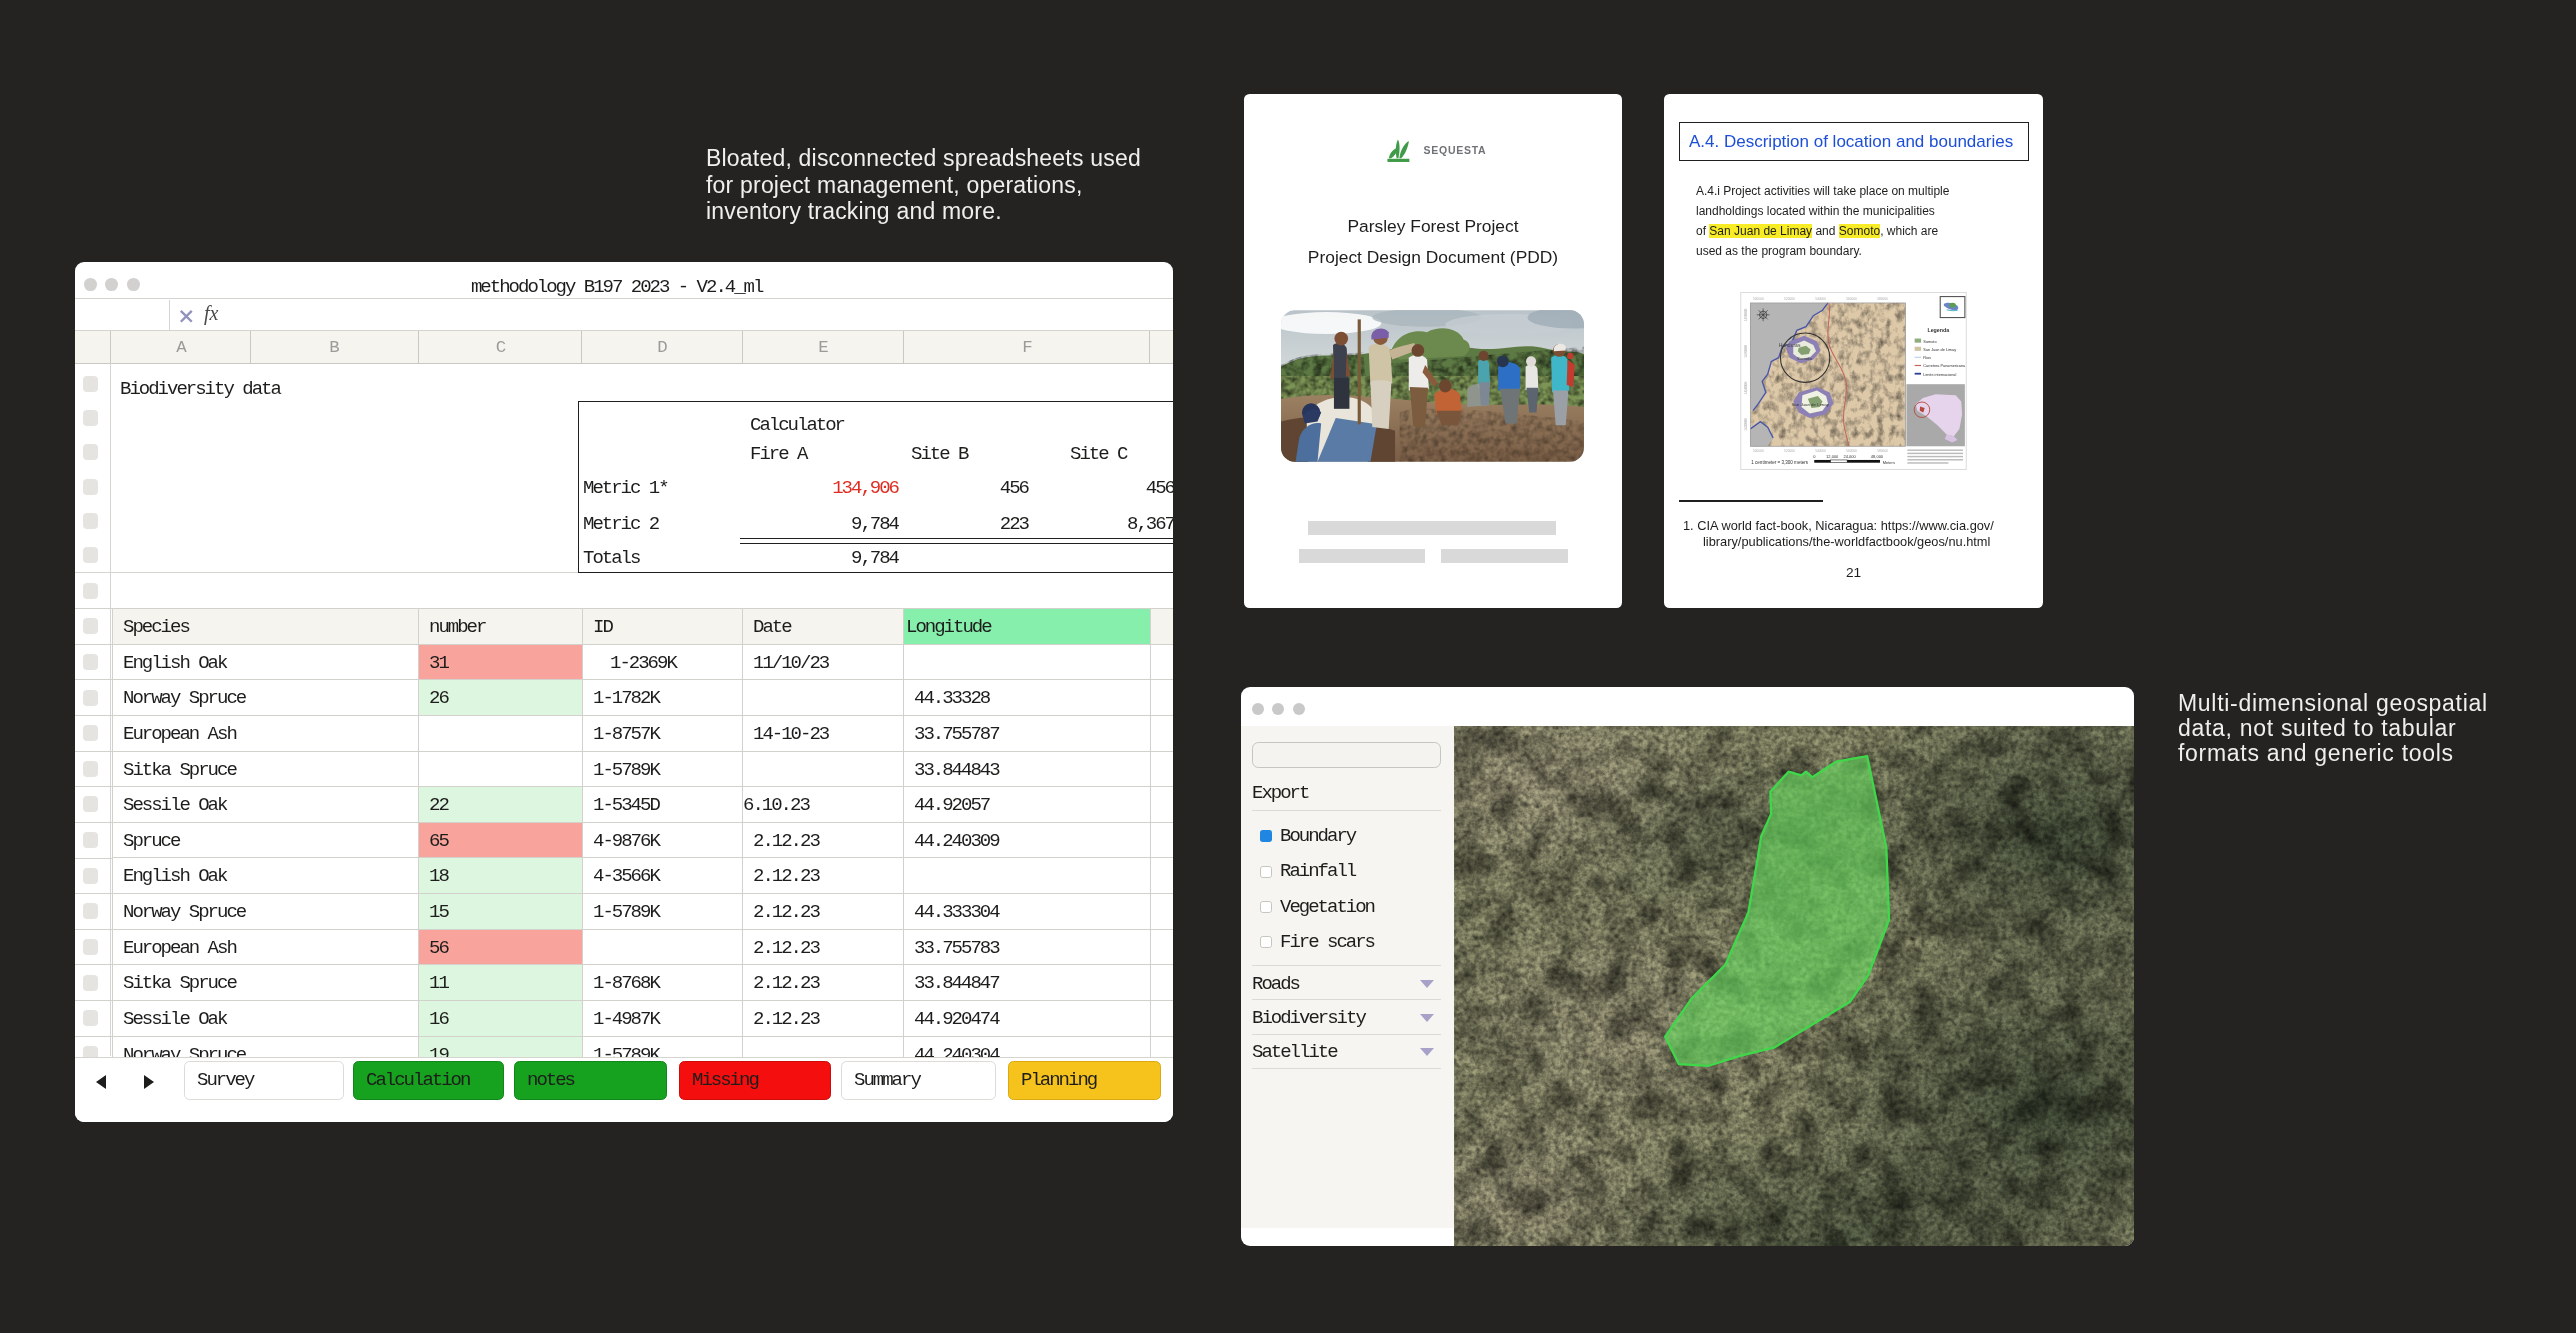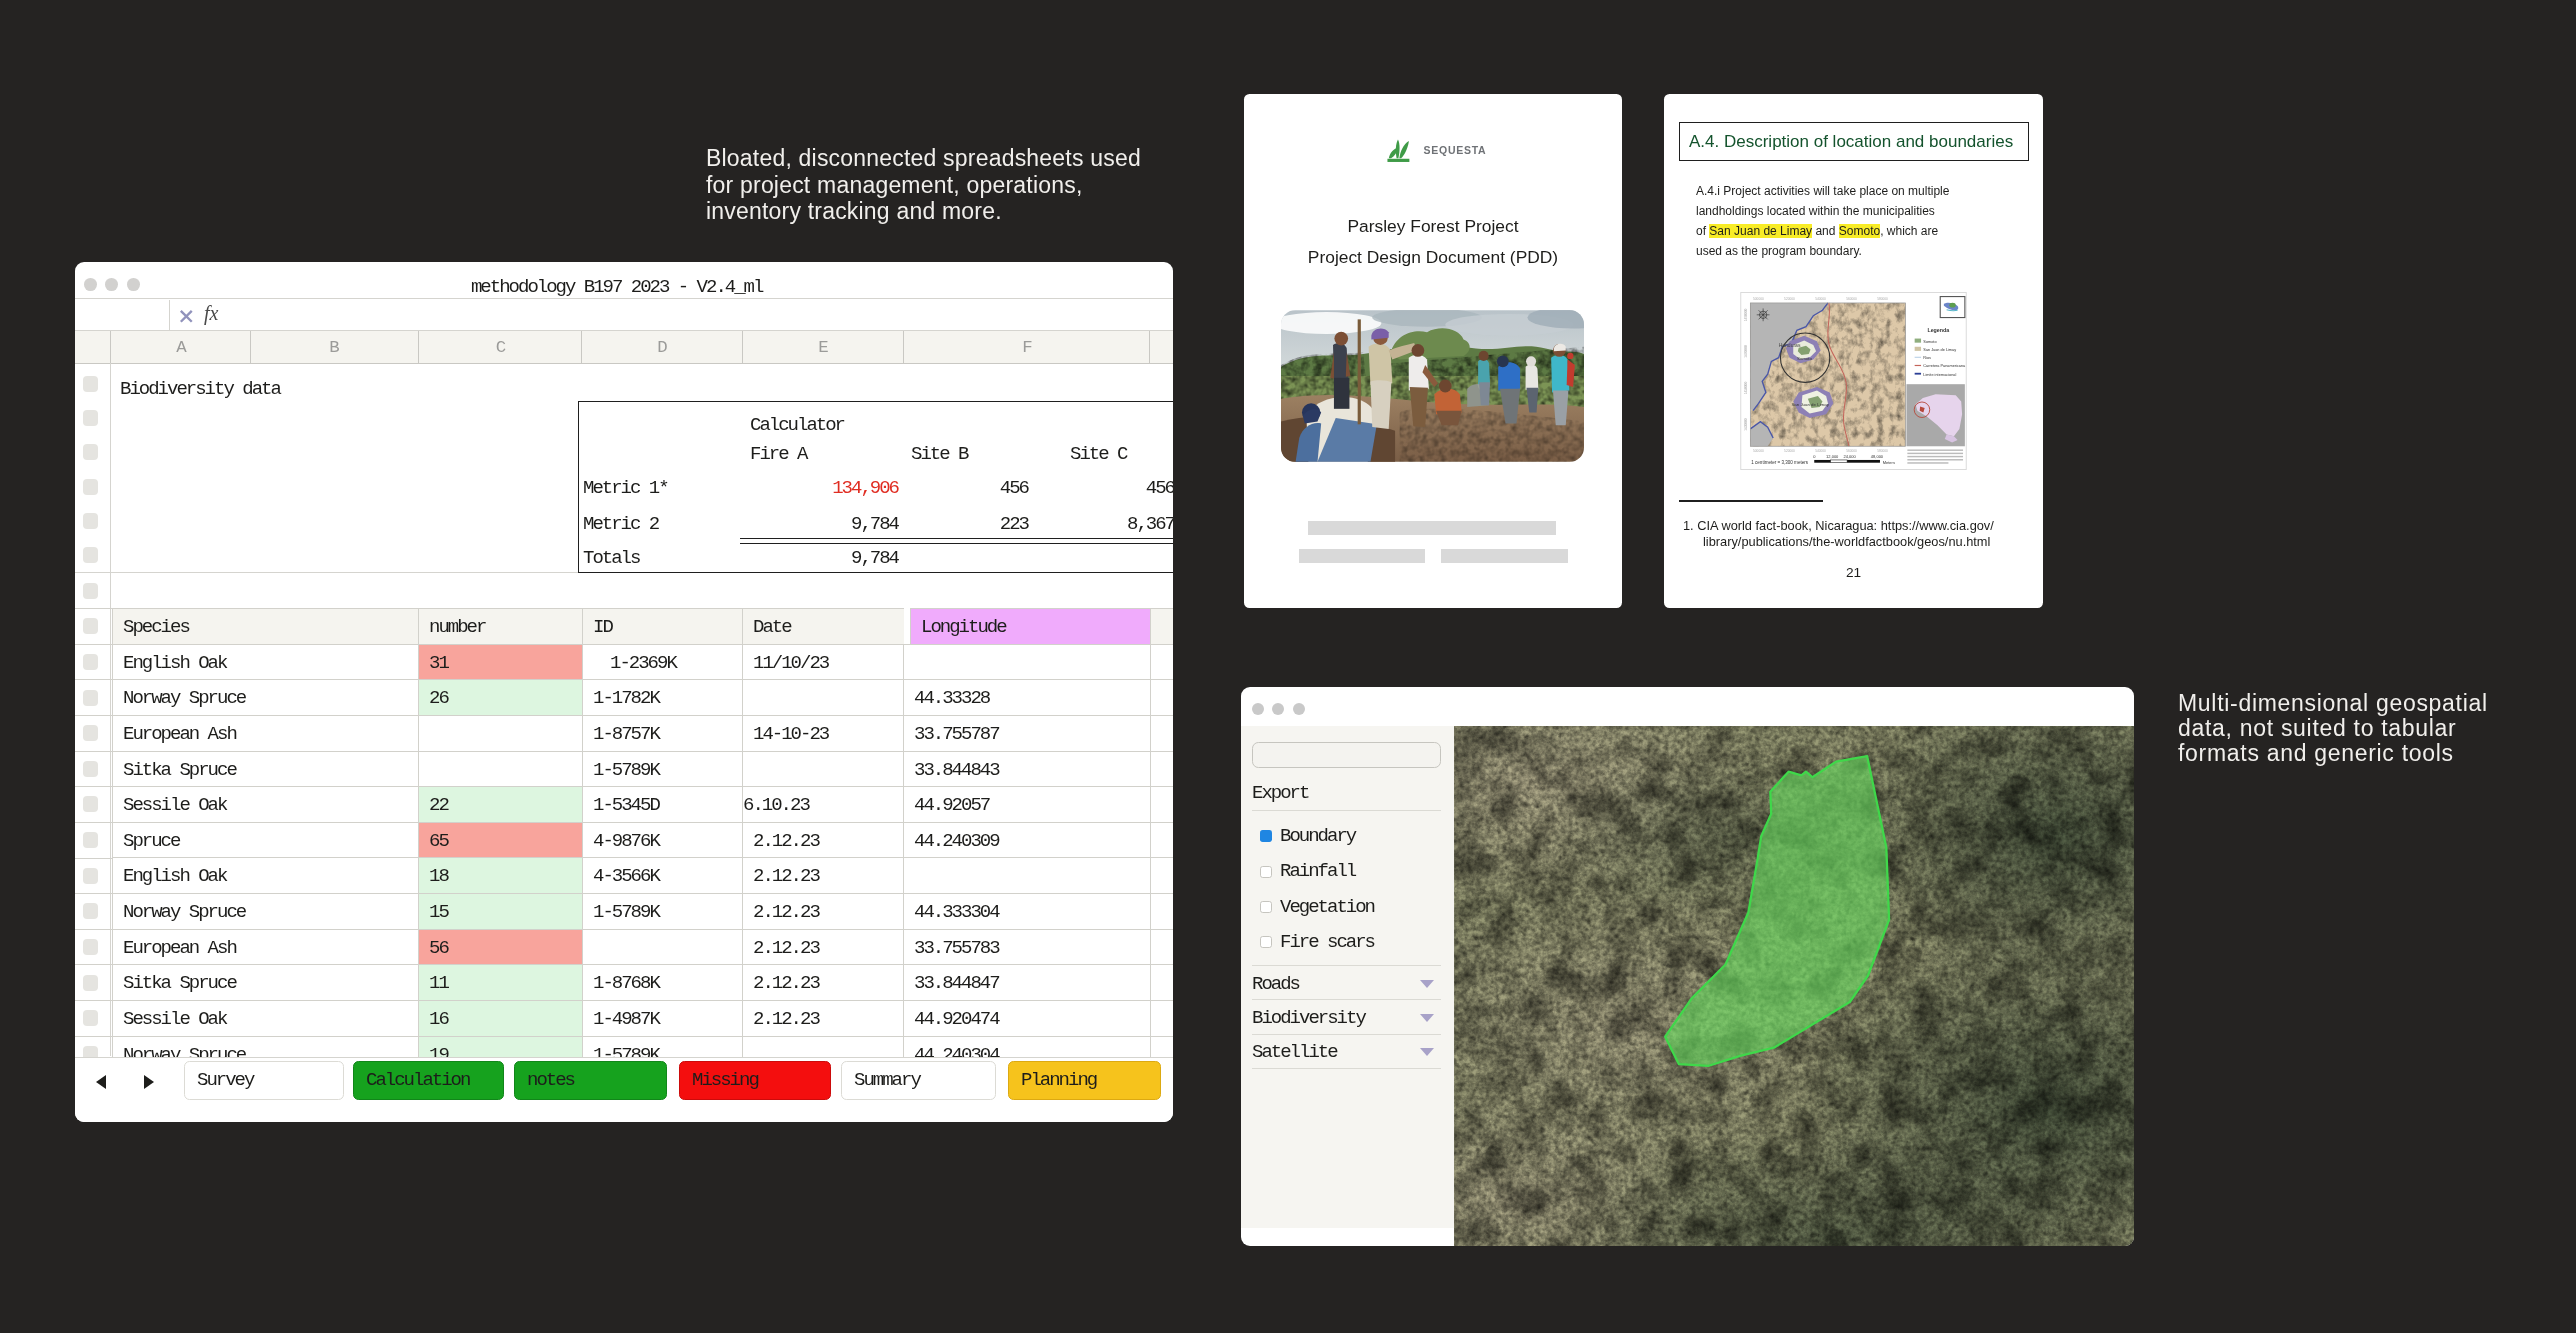--- a/index.html
+++ b/index.html
@@ -91,21 +91,21 @@
     <div class="abs" style="left:665px;top:276px;width:585px;height:5.5px;border-top:1.8px solid #1f1f1f;border-bottom:1.8px solid #1f1f1f;"></div>
     <div class="abs m" style="left:508px;top:286px;line-height:20px;">Totals</div>
     <div class="abs m" style="left:640px;top:286px;width:183px;line-height:20px;text-align:right;">9,784</div>
 
     <div id="speciesTable">
     <div class="abs" style="left:37px;top:346px;width:1061px;height:449px;overflow:hidden;">
     <div class="abs m" style="left:0px;top:0px;width:307px;height:37px;line-height:36px;padding-left:10px;background:#f5f4ef;border:0.9px solid #d2d1cb;border-right:none;border-bottom:none;">Species</div>
     <div class="abs m" style="left:306px;top:0px;width:164px;height:37px;line-height:36px;padding-left:10px;background:#f5f4ef;border:0.9px solid #d2d1cb;border-right:none;border-bottom:none;">number</div>
     <div class="abs m" style="left:470px;top:0px;width:162px;height:37px;line-height:36px;padding-left:10px;background:#f5f4ef;border:0.9px solid #d2d1cb;border-right:none;border-bottom:none;">ID</div>
     <div class="abs m" style="left:630px;top:0px;width:162px;height:37px;line-height:36px;padding-left:10px;background:#f5f4ef;border:0.9px solid #d2d1cb;border-right:none;border-bottom:none;">Date</div>
-    <div class="abs m" style="left:791px;top:0px;width:248px;height:37px;line-height:36px;padding-left:10px;background:#f0abfc;border:0.9px solid #d2d1cb;border-right:none;border-bottom:none;margin-left:7px;">Longitude</div>
+    <div class="abs m" style="left:791px;top:0px;width:248px;height:37px;line-height:36px;padding-left:2px;background:#86efac;border:0.9px solid #d2d1cb;border-right:none;border-bottom:none;">Longitude</div>
     <div class="abs m" style="left:1038px;top:0px;width:25px;height:37px;line-height:36px;padding-left:10px;background:#f5f4ef;border:0.9px solid #d2d1cb;border-right:none;border-bottom:none;"></div>
 
     <div class="abs m" style="left:0px;top:36px;width:307px;height:37px;line-height:36px;padding-left:10px;background:#fff;border:0.9px solid #d2d1cb;border-right:none;border-bottom:none;">English Oak</div>
     <div class="abs m" style="left:306px;top:36px;width:164px;height:37px;line-height:36px;padding-left:10px;background:#f8a49c;border:0.9px solid #d2d1cb;border-right:none;border-bottom:none;">31</div>
     <div class="abs m" style="left:470px;top:36px;width:162px;height:37px;line-height:36px;padding-left:27px;background:#fff;border:0.9px solid #d2d1cb;border-right:none;border-bottom:none;">1-2369K</div>
     <div class="abs m" style="left:630px;top:36px;width:162px;height:37px;line-height:36px;padding-left:10px;background:#fff;border:0.9px solid #d2d1cb;border-right:none;border-bottom:none;">11/10/23</div>
     <div class="abs m" style="left:791px;top:36px;width:248px;height:37px;line-height:36px;padding-left:10px;background:#fff;border:0.9px solid #d2d1cb;border-right:none;border-bottom:none;"></div>
     <div class="abs m" style="left:1038px;top:36px;width:25px;height:37px;line-height:36px;padding-left:10px;background:#fff;border:0.9px solid #d2d1cb;border-right:none;border-bottom:none;"></div>
 
     <div class="abs m" style="left:0px;top:71px;width:307px;height:37px;line-height:36px;padding-left:10px;background:#fff;border:0.9px solid #d2d1cb;border-right:none;border-bottom:none;">Norway Spruce</div>
@@ -309,21 +309,21 @@
         <path d="M314 54 L322 60 L320 84 L313 82 Z" fill="#c23b2e"></path>
       </g>
     </svg></div>
     <div class="abs" style="left:64px;top:427px;width:248px;height:13.7px;background:#d9d9d9;"></div>
     <div class="abs" style="left:55px;top:455px;width:126px;height:13.7px;background:#d9d9d9;"></div>
     <div class="abs" style="left:197px;top:455px;width:127px;height:13.7px;background:#d9d9d9;"></div>
   </div>
 
   <div id="card2" class="abs" style="left:1664px;top:94px;width:379px;height:514px;background:#fff;border-radius:5.5px;">
     <div class="abs" style="left:14.6px;top:28px;width:350px;height:39px;border:1.8px solid #1f1f1f;"></div>
-    <div class="abs s" style="left:25px;top:28px;height:34px;line-height:39px;font-size:17px;color:#14532d;">A.4. Description of location and boundaries</div>
+    <div class="abs s" style="left:25px;top:28px;height:34px;line-height:39px;font-size:17px;color:#1d4ed8;">A.4. Description of location and boundaries</div>
     <div class="abs s" style="left:32px;top:87px;width:365px;font-size:12px;line-height:20px;color:#1d1d1b;">A.4.i Project activities will take place on multiple<br>landholdings located within the municipalities<br>of <span style="background:#f8ec27;">San Juan de Limay</span> and <span style="background:#f8ec27;">Somoto</span>, which are<br>used as the program boundary.</div>
     <div id="topomap" class="abs" style="left:76px;top:198px;width:227px;height:178px;"><svg width="227" height="178" viewBox="0 0 248 195">
       <defs>
         <filter id="terr" x="-10%" y="-10%" width="120%" height="120%">
           <feTurbulence type="fractalNoise" baseFrequency="0.14 0.1" numOctaves="4" seed="11" result="n"></feTurbulence>
           <feColorMatrix in="n" type="matrix" values="0 0 0 0 0  0 0 0 0 0  0 0 0 0 0  1.25 1.25 0 0 -1.1"></feColorMatrix>
           <feComposite operator="in" in2="SourceGraphic"></feComposite>
         </filter>
       </defs>
       <rect width="248" height="195" fill="#ffffff"></rect>

